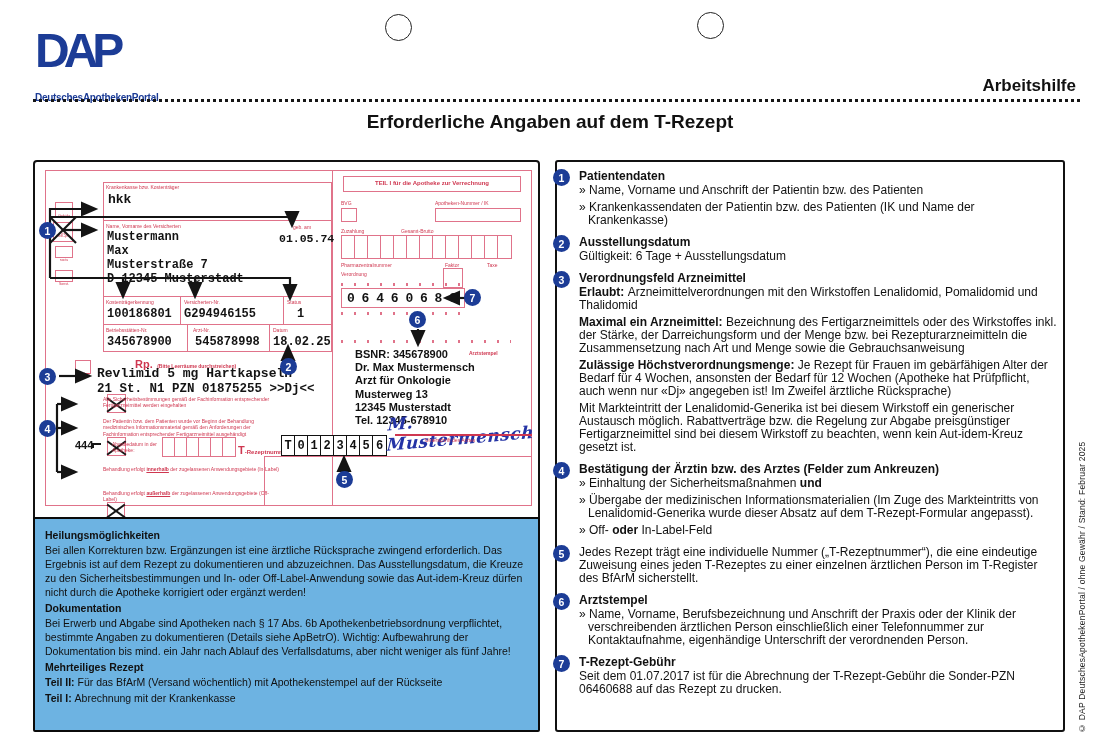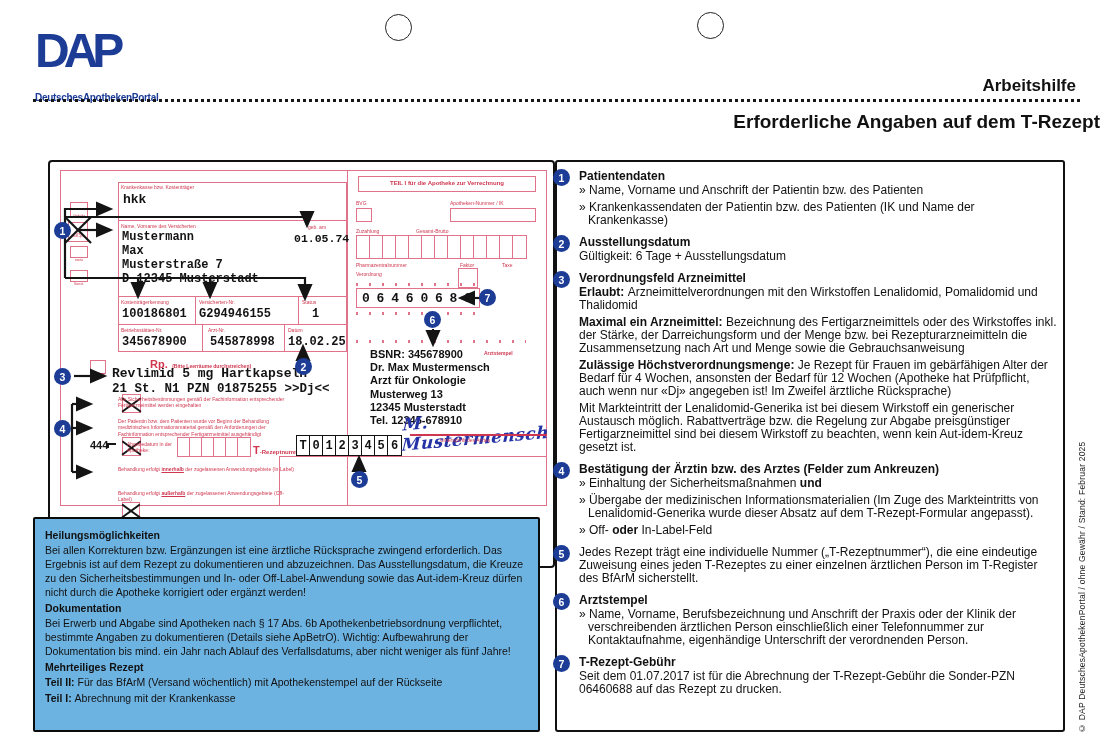--- a/index.html
+++ b/index.html
@@ -14,24 +14,24 @@
   body{width:1100px;height:751px;position:relative;overflow:hidden;
        font-family:"Liberation Sans",sans-serif;color:#111;}
   .ab{position:absolute;}
 
   
   .logo-text{font-weight:900;font-size:48px;line-height:46px;color:var(--blue);letter-spacing:-6px;}
   .logo-sub{font-weight:700;font-size:10px;color:var(--blue);margin-top:18px;letter-spacing:-0.3px;}
   .hole{width:27px;height:27px;border:1.6px solid #222;border-radius:50%;background:#fff;}
   .doc-type{font-size:17px;font-weight:700;}
   .dotted{border-top:3px dotted #161616;}
-  .title{text-align:right;font-size:19px;font-weight:700;}
+  .title{text-align:center;font-size:19px;font-weight:700;}
 
   
-  .form-panel{left:48px;top:160px;width:507px;height:408px;border:2px solid #111;border-radius:4px;background:#fff;padding-left:28px;}
+  .form-panel{left:33px;top:160px;width:507px;height:408px;border:2px solid #111;border-radius:4px;background:#fff;padding-left:28px;}
   .rl{color:var(--red);font-size:5px;line-height:1.25;}
   .rl35{font-size:3.5px;}
   .rl6{font-size:6px;}
   .mono{font-family:"Liberation Mono","DejaVu Sans Mono",monospace;font-weight:700;color:#131313;}
   .rb{border:1px solid var(--redl);}
   .hl{background:var(--redl);height:1px;}
   .vl{background:var(--redl);width:1px;}
   .xbox{border:1.5px solid var(--redl);background:#fff;position:relative;}
   .checked::before,.checked::after{content:"";position:absolute;left:-3px;top:50%;width:calc(100% + 6px);height:2.3px;background:#161616;}
   .checked::before{transform:rotate(36deg);}

